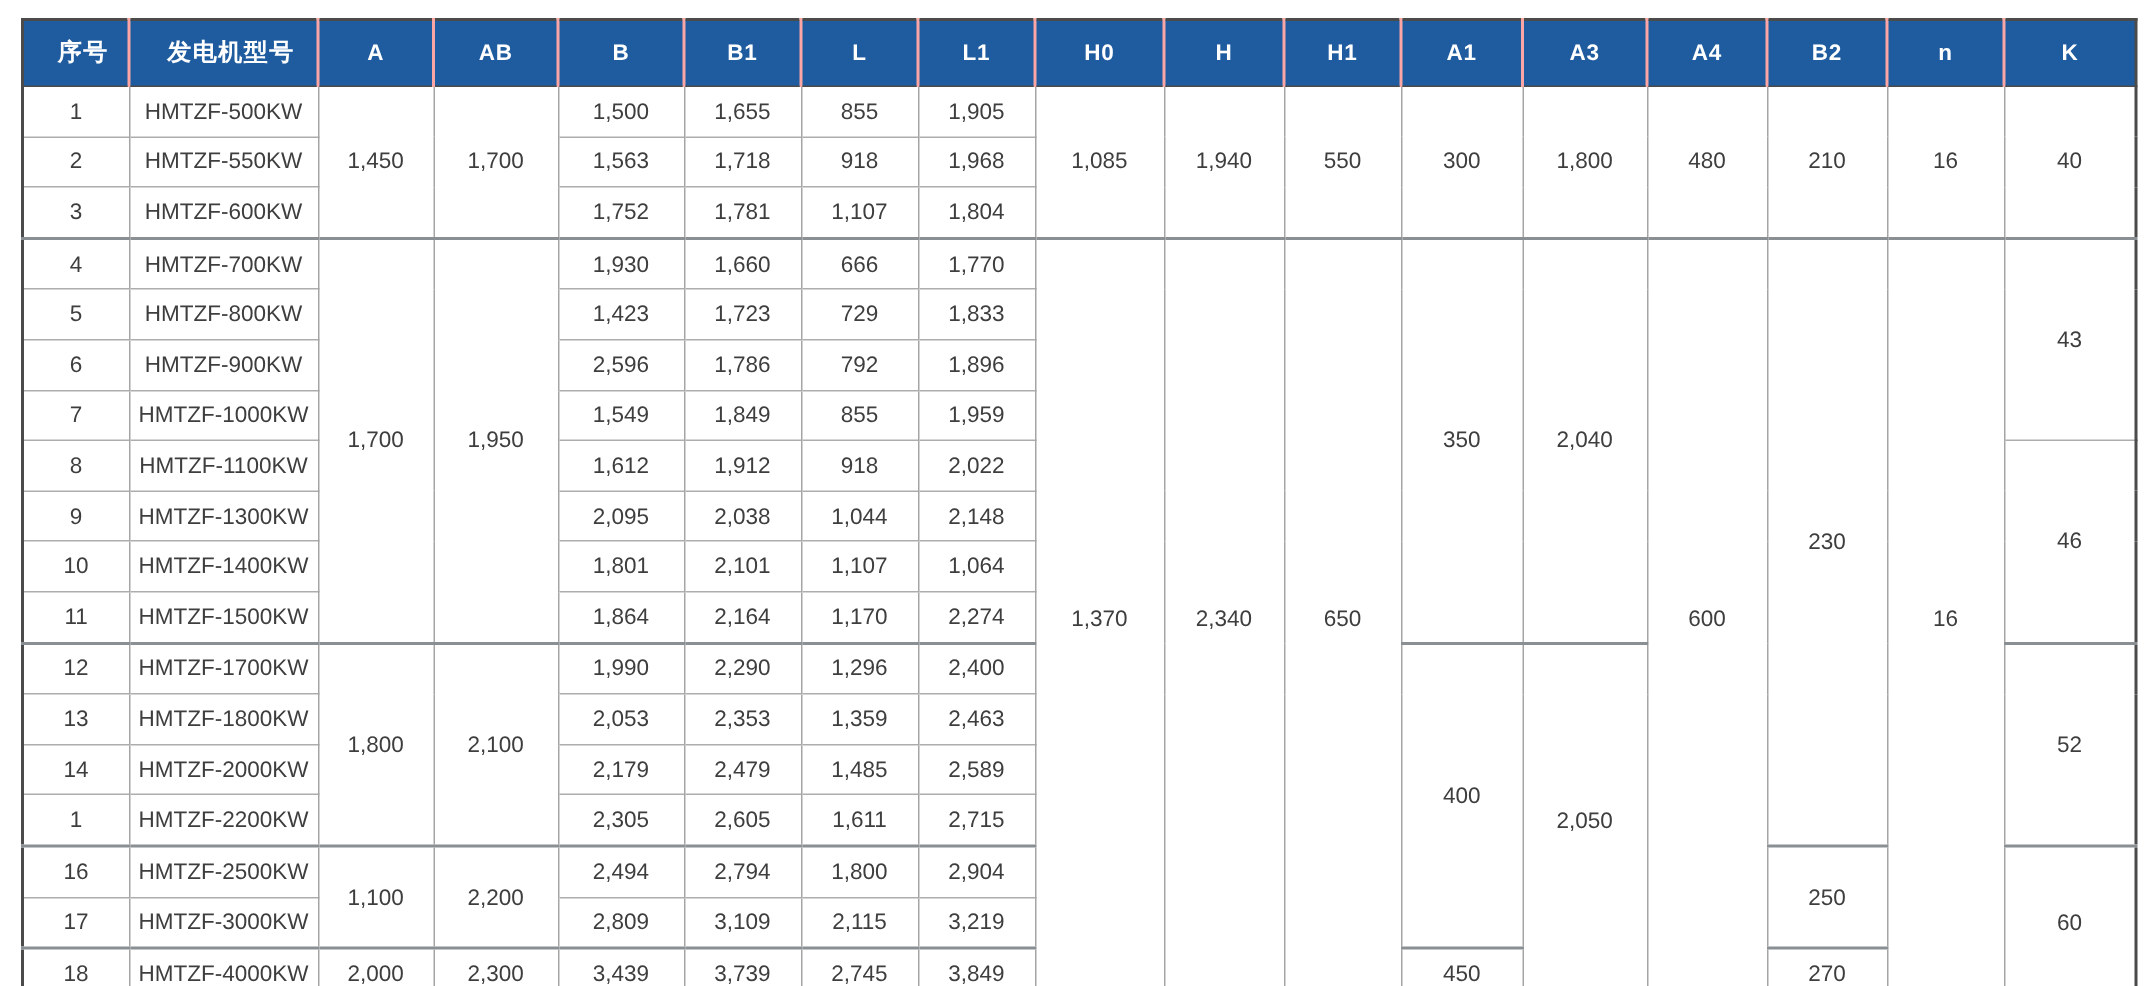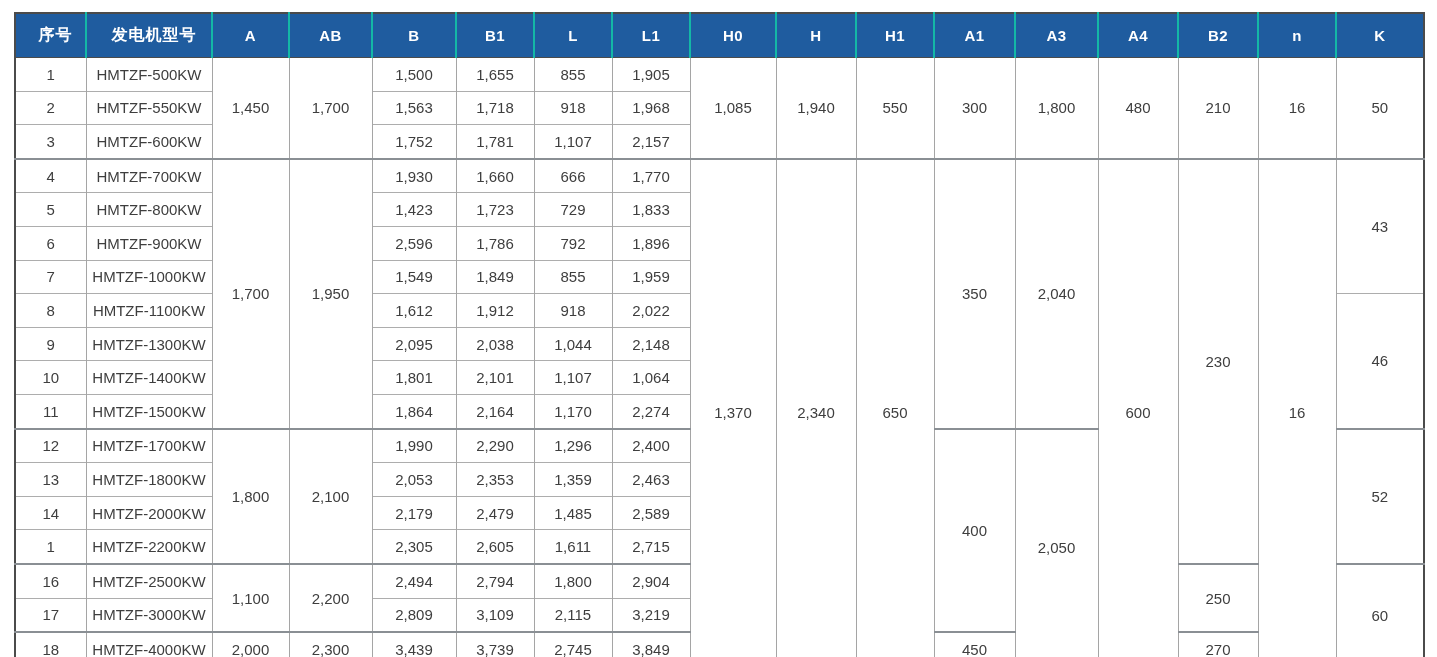--- a/index.html
+++ b/index.html
@@ -1,21 +1,21 @@
 <!DOCTYPE html>
 <html><head>
 <meta charset="utf-8">
 <style>
   html,body{margin:0;padding:0;background:#ffffff;width:1437px;height:657px;overflow:hidden;
     font-family:"Liberation Sans","DejaVu Sans",sans-serif;}
   .table-wrap{position:absolute;left:14px;top:12px;}
   table{border-collapse:collapse;table-layout:fixed;width:1409px;height:631px;
     border:2px solid #4b4b4b;}
   thead th{background:#1f5c9f;color:#ffffff;font-weight:bold;font-size:15px;height:43px;
-    text-align:center;vertical-align:middle;border-left:2px solid #14b8a6;
+    text-align:center;vertical-align:middle;border-left:2px solid #fca5a5;
     border-bottom:1px solid #4b4b4b;padding:0;letter-spacing:.5px;}
   thead th:first-child{border-left:none;}
   thead th.cjk{font-size:16px;letter-spacing:1px;padding-left:10px;}
   tbody td{border-left:1px solid #a5a5a5;border-top:1px solid #adadad;
     text-align:center;vertical-align:middle;color:#3e3e3e;font-size:15px;
     padding:0;height:32.6px;background:#ffffff;}
   tbody td:first-child{border-left:none;}
   tbody tr:first-child > td{border-top:none;}
   tbody tr.group-start > td{border-top:2px solid #8a8f94;}
 </style>
@@ -75,37 +75,37 @@
           <td>855</td>
           <td>1,905</td>
           <td rowspan="3">1,085</td>
           <td rowspan="3">1,940</td>
           <td rowspan="3">550</td>
           <td rowspan="3">300</td>
           <td rowspan="3">1,800</td>
           <td rowspan="3">480</td>
           <td rowspan="3">210</td>
           <td rowspan="3">16</td>
-          <td rowspan="3">50</td>
+          <td rowspan="3">40</td>
         </tr>
         <tr>
           <td>2</td>
           <td>HMTZF-550KW</td>
           <td>1,563</td>
           <td>1,718</td>
           <td>918</td>
           <td>1,968</td>
         </tr>
         <tr>
           <td>3</td>
           <td>HMTZF-600KW</td>
           <td>1,752</td>
           <td>1,781</td>
           <td>1,107</td>
-          <td>2,157</td>
+          <td>1,804</td>
         </tr>
         <tr class="group-start">
           <td>4</td>
           <td>HMTZF-700KW</td>
           <td rowspan="8">1,700</td>
           <td rowspan="8">1,950</td>
           <td>1,930</td>
           <td>1,660</td>
           <td>666</td>
           <td>1,770</td>

